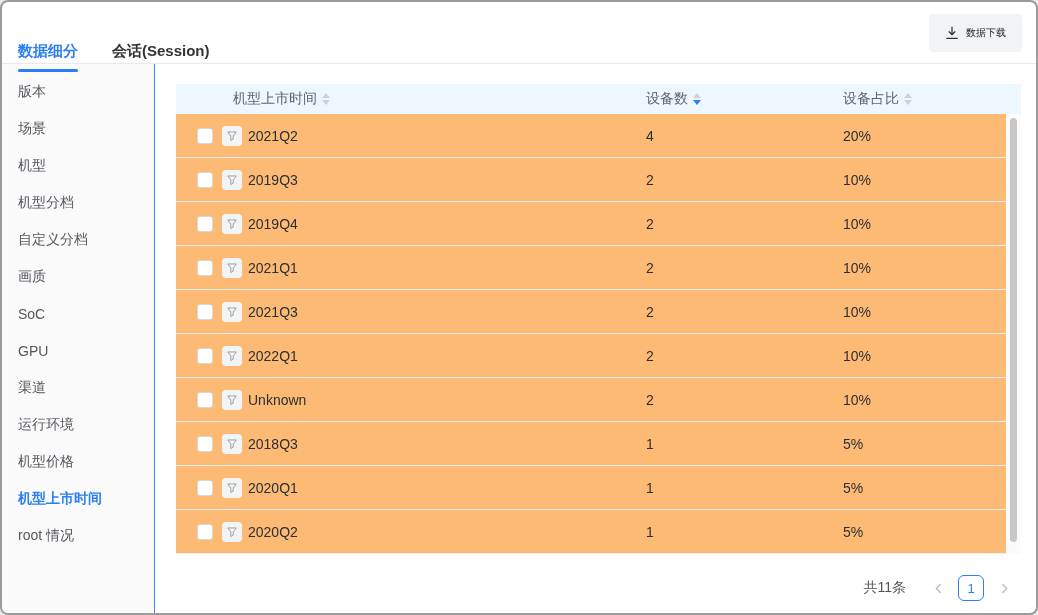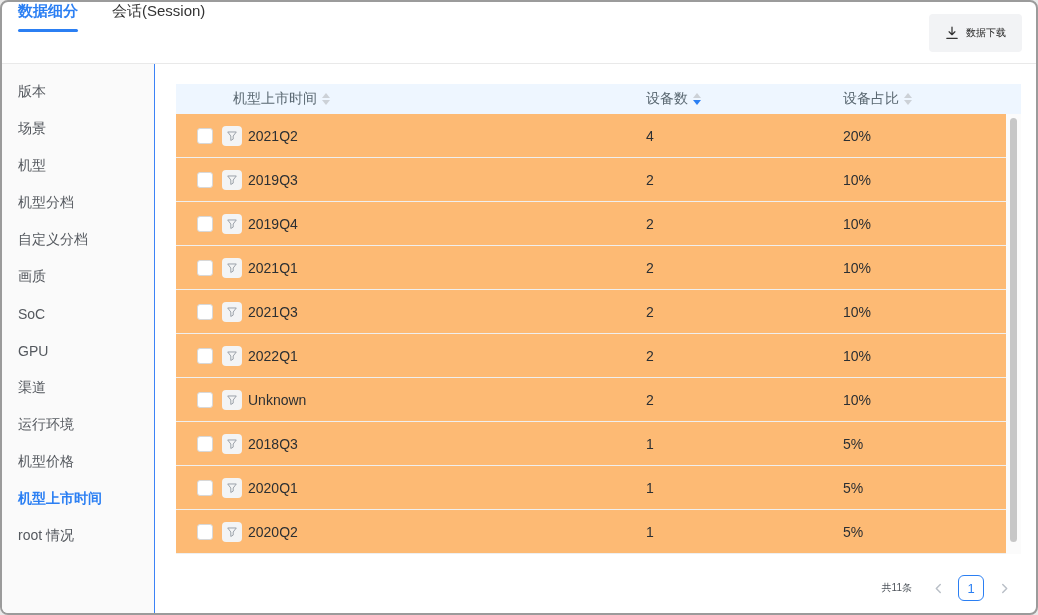--- a/index.html
+++ b/index.html
@@ -8,22 +8,22 @@
   .window{
     width:1038px; height:615px; background:#fff;
     border:2px solid #9b9b9b; border-radius:8px; overflow:hidden;
     position:relative;
   }
   
   .topbar{
     height:62px; display:flex; align-items:center;
     border-bottom:1px solid #e9e9e9; padding:0 14px 0 16px;
   }
-  .tabs{ display:flex; gap:34px; height:100%; align-items:flex-start; }
-  .tab{ font-size:15px; color:#333; cursor:pointer; position:relative; padding-bottom:2px; }
+  .tabs{ display:flex; gap:34px; height:100%; align-items:flex-end; }
+  .tab{ font-size:15px; color:#333; cursor:pointer; position:relative; padding-bottom:2px;font-weight:bold; }
   .tab.active{ color:#2b7ff3; font-weight:600; }
   .tab.active::after{
     content:""; position:absolute; left:0; right:0; bottom:-9px;
     height:3px; background:#2b7ff3; border-radius:2px;
   }
   .spacer{ flex:1; }
   .dl-btn{
     display:flex; align-items:center; gap:7px; background:#f2f3f5;
     border:none; border-radius:4px; height:38px; padding:0 16px;
     font-size:10px; color:#262626; cursor:pointer;
@@ -79,21 +79,21 @@
   }
   .scroll-thumb{
     position:absolute; left:4px; top:4px; width:7px; height:424px;
     background:#c7c7c7; border-radius:4px; cursor:grab;
   }
   
   .pagination{
     position:absolute; right:20px; top:511px; height:26px;
     display:flex; align-items:center; gap:8px;
   }
-  .pg-total{ font-size:10px; color:#4e545b; margin-right:6px; }
+  .pg-total{ font-size:14px; color:#4e545b; margin-right:12px; }
   .pg-btn{
     width:24px; height:24px; display:flex; align-items:center; justify-content:center;
     background:transparent; border:none; cursor:pointer; padding:0;
   }
   .pg-page{
     min-width:26px; height:26px; display:flex; align-items:center; justify-content:center;
     border:1px solid #2b7ff3; border-radius:6px; color:#2b7ff3; font-size:13px;
     background:#fff; cursor:pointer;
   }
 </style>

